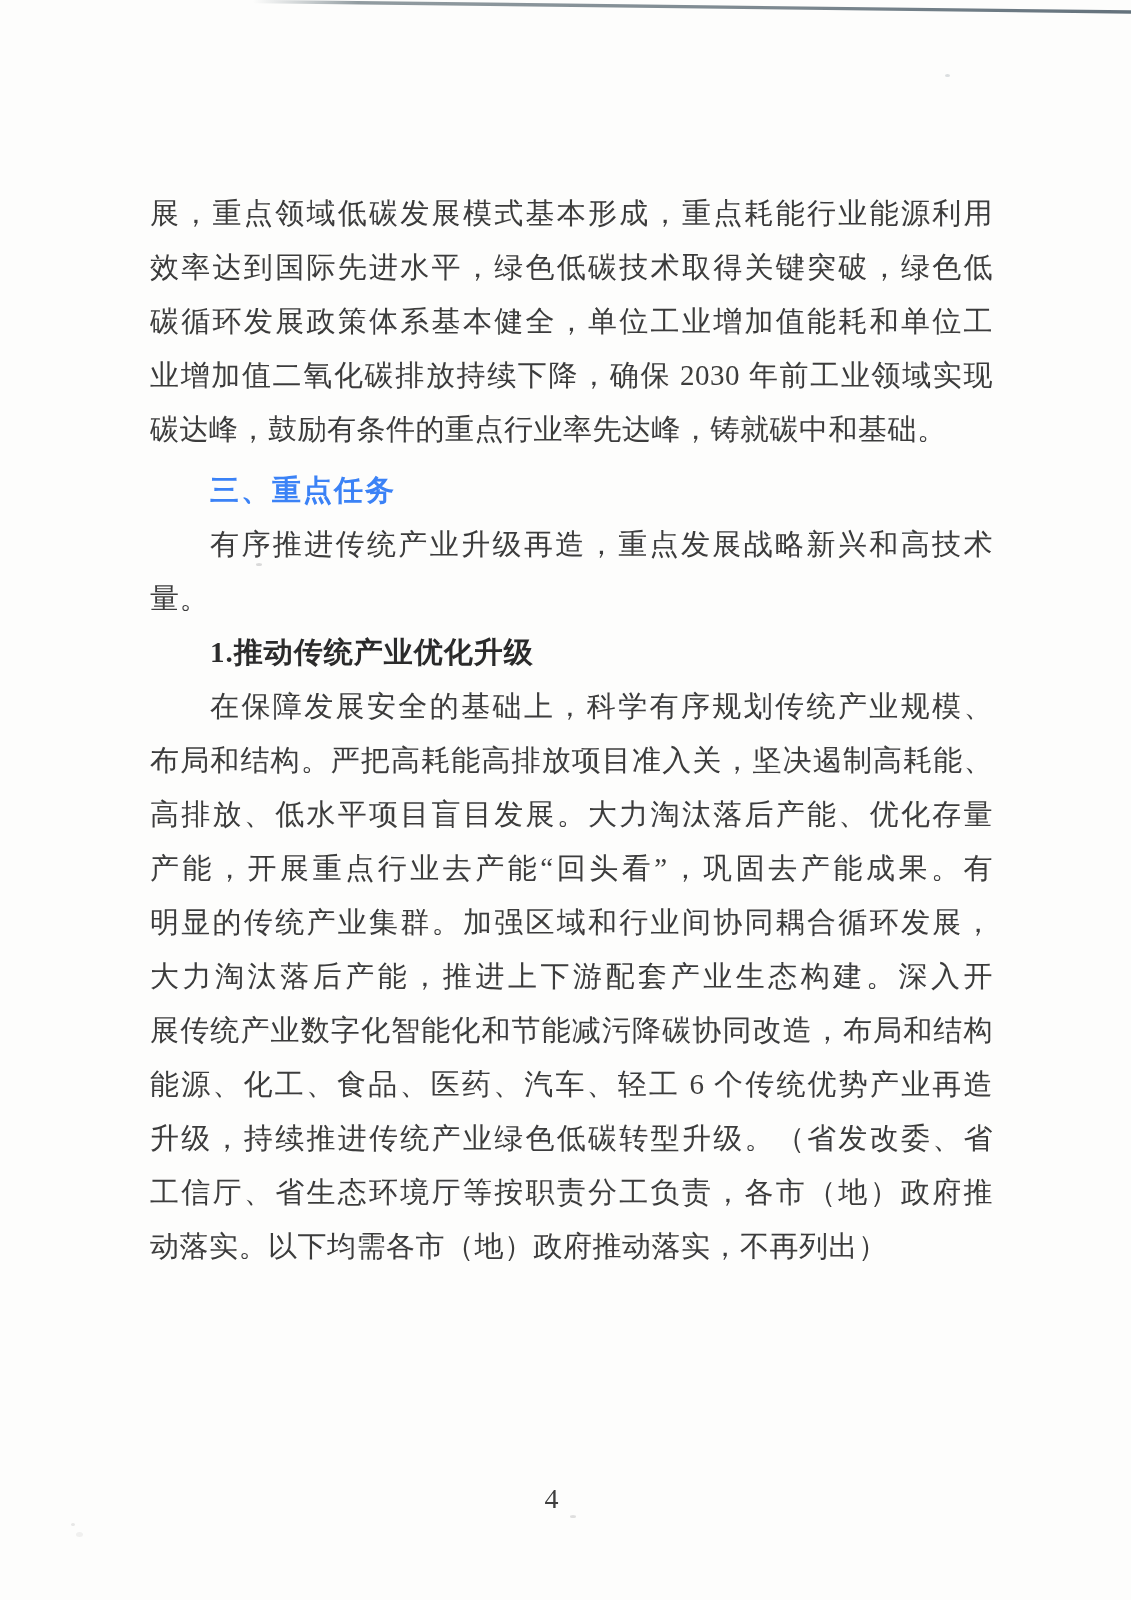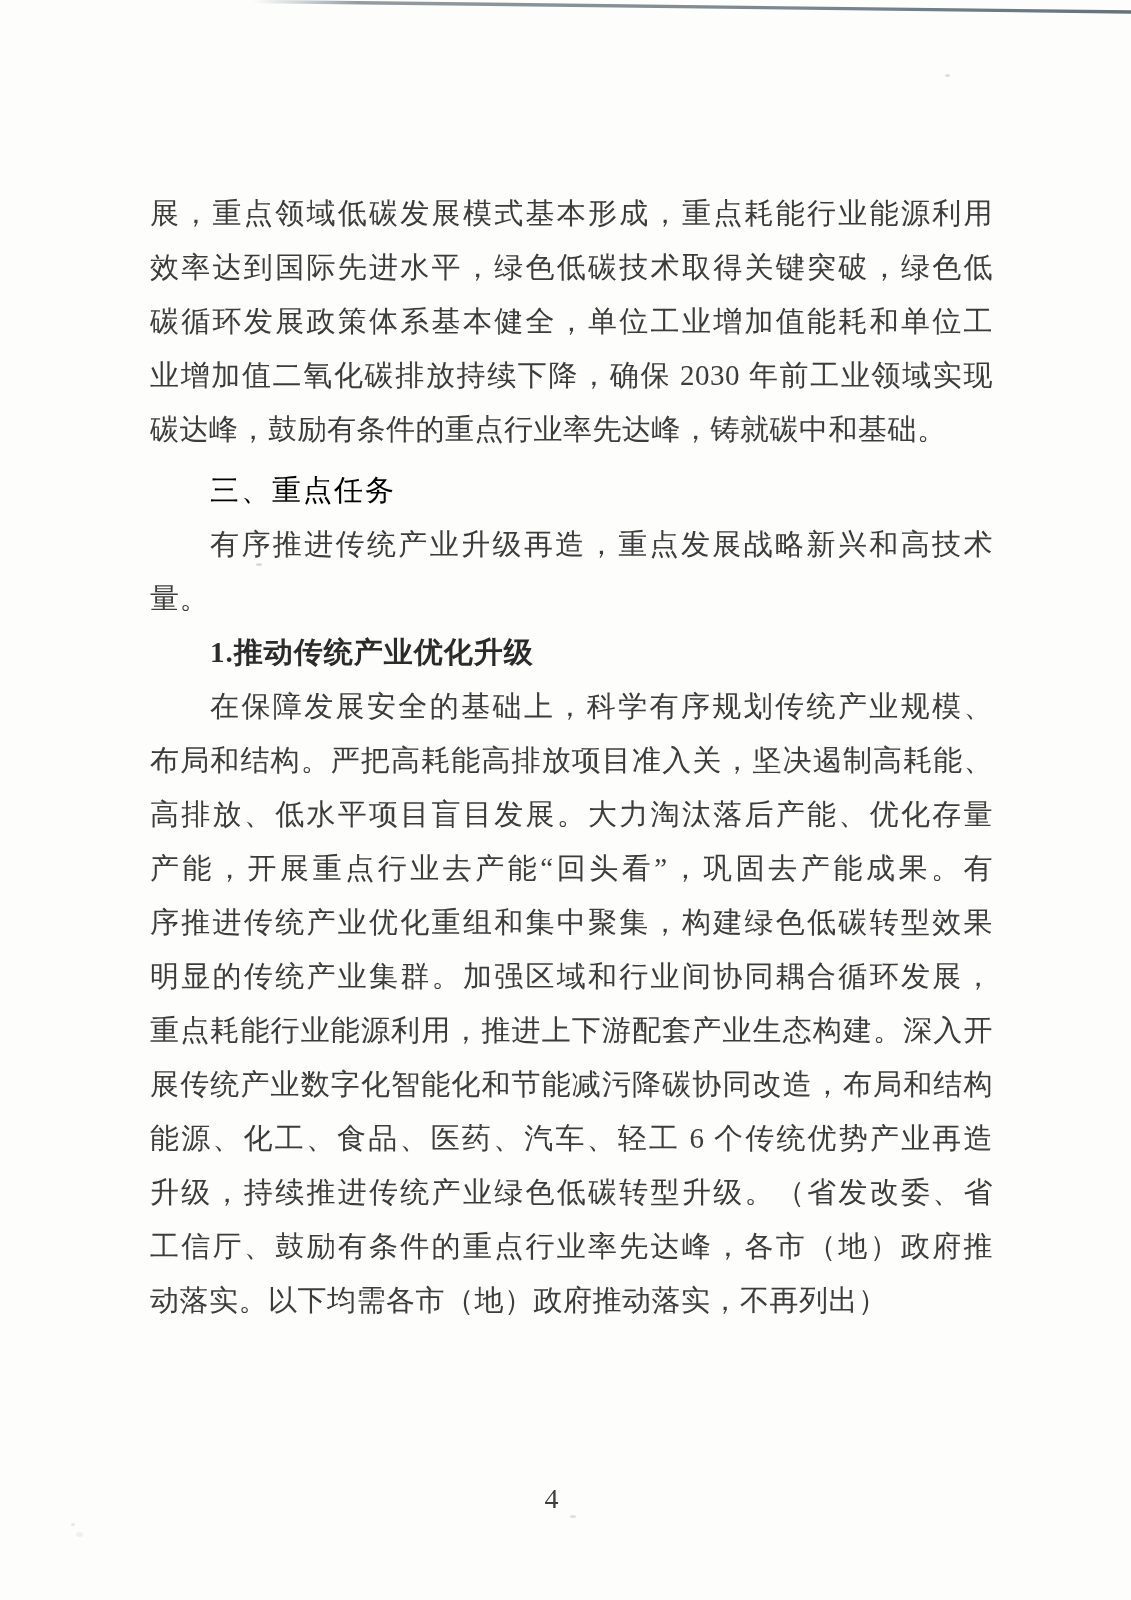--- a/index.html
+++ b/index.html
@@ -45,22 +45,22 @@
   .j {
     text-align: justify;
     text-align-last: justify;
   }
   .ind {
     text-indent: 60px;
   }
   
   .h-sans {
     font-family: "Liberation Sans", "DejaVu Sans", sans-serif;
-    font-weight: normal;
-    color: #000000;
+    font-weight: bold;
+    color: #3b82f6;
     margin-top: 7px;
     letter-spacing: 2px;
   }
   
   .h-serif {
     font-weight: bold;
     color: #2b2b2b;
     letter-spacing: 1px;
   }
   .page-number {
@@ -110,27 +110,26 @@
     <p class="ln j">业增加值二氧化碳排放持续下降，确保 2030 年前工业领域实现</p>
     <p class="ln">碳达峰，鼓励有条件的重点行业率先达峰，铸就碳中和基础。</p>
     <p class="ln ind h-sans">三、重点任务</p>
     <p class="ln ind j">有序推进传统产业升级再造，重点发展战略新兴和高技术</p>
     <p class="ln">量。</p>
     <p class="ln ind h-serif">1.推动传统产业优化升级</p>
     <p class="ln ind j">在保障发展安全的基础上，科学有序规划传统产业规模、</p>
     <p class="ln j">布局和结构。严把高耗能高排放项目准入关，坚决遏制高耗能、</p>
     <p class="ln j">高排放、低水平项目盲目发展。大力淘汰落后产能、优化存量</p>
     <p class="ln j">产能，开展重点行业去产能“回头看”，巩固去产能成果。有</p>
-    <p class="ln j">序推进传统产业优化重组和集中聚集，构建绿色低碳转型效果</p>
     <p class="ln j">明显的传统产业集群。加强区域和行业间协同耦合循环发展，</p>
-    <p class="ln j">重点耗能行业能源利用，推进上下游配套产业生态构建。深入开</p>
+    <p class="ln j">大力淘汰落后产能，推进上下游配套产业生态构建。深入开</p>
     <p class="ln j">展传统产业数字化智能化和节能减污降碳协同改造，布局和结构</p>
     <p class="ln j">能源、化工、食品、医药、汽车、轻工 6 个传统优势产业再造</p>
     <p class="ln j">升级，持续推进传统产业绿色低碳转型升级。（省发改委、省</p>
-    <p class="ln j">工信厅、鼓励有条件的重点行业率先达峰，各市（地）政府推</p>
+    <p class="ln j">工信厅、省生态环境厅等按职责分工负责，各市（地）政府推</p>
     <p class="ln">动落实。以下均需各市（地）政府推动落实，不再列出）</p>
   </main>
 
   <div class="page-number">4</div>
 
   <div class="speck speck-1"></div>
   <div class="speck speck-2"></div>
   <div class="speck speck-3"></div>
   <div class="speck speck-4"></div>
   <div class="speck speck-5"></div>

